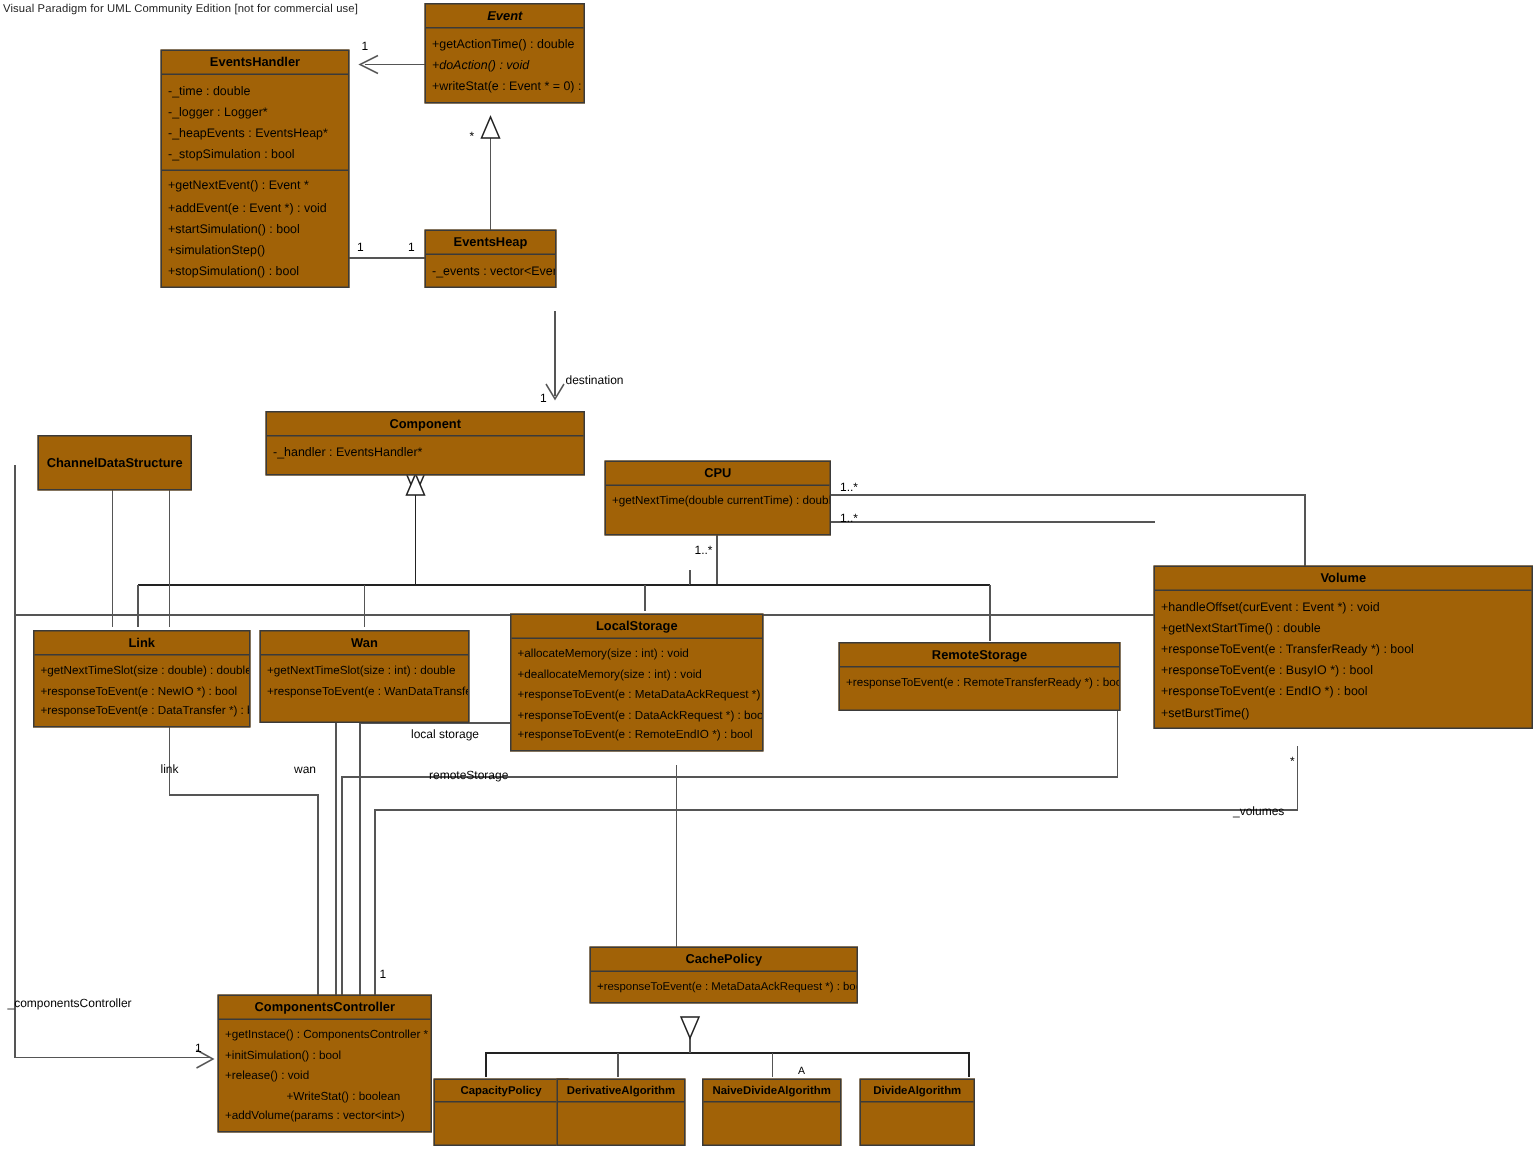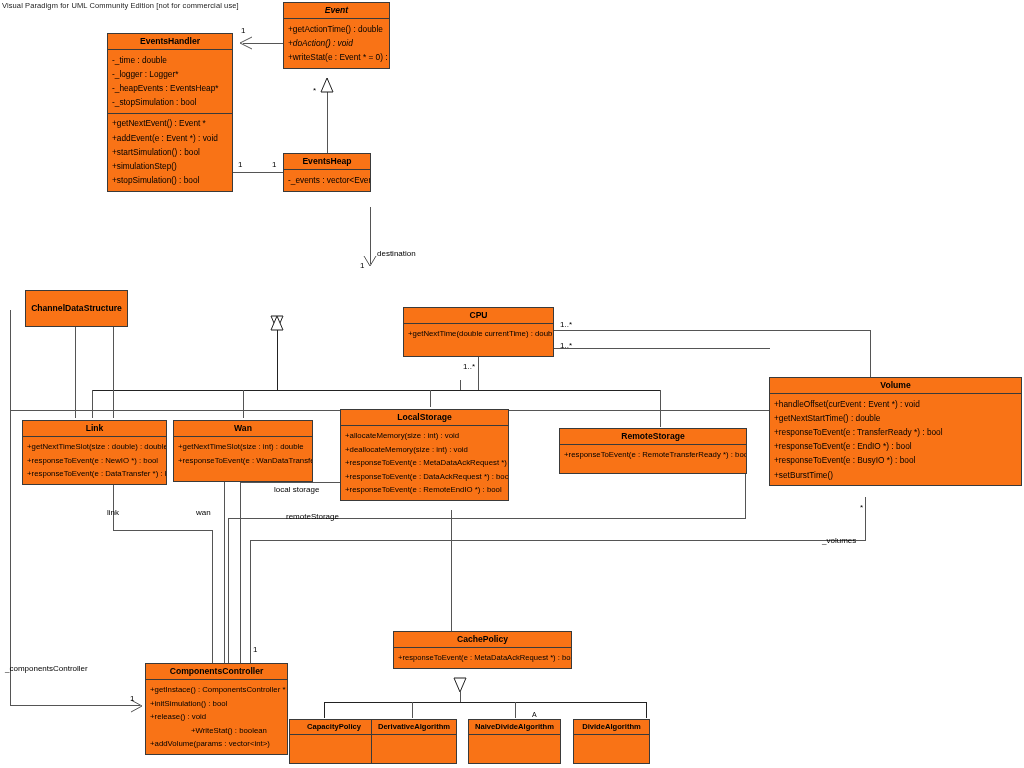--- a/index.html
+++ b/index.html
@@ -27,21 +27,21 @@
     left: 2px; top: 1px;
     font-size: 7.5px;
     color: #222;
     white-space: nowrap;
     letter-spacing: 0.1px;
   }
   
   .uml {
     position: absolute;
     box-sizing: border-box;
-    background: #f97316;
+    background: #a16207;
     border: 1px solid #3a3a3a;
     font-size: 8.3px;
     line-height: 1.1;
     z-index: 5;
   }
   .uml .hdr {
     text-align: center;
     font-weight: bold;
     padding: 3px 2px 3px 2px;
     font-size: 8.6px;
@@ -178,20 +178,26 @@
   </div>
 
   <div class="uml" style="left:283px; top:153px; width:88px;">
     <div class="hdr">EventsHeap</div>
     <div class="compartment">
       <div class="row">-_events : vector&lt;Event*&gt;</div>
     </div>
   </div>
 
 
+  <div class="uml" style="left:177px; top:274px; width:213px; height:43px;">
+    <div class="hdr">Component</div>
+    <div class="compartment">
+      <div class="row">-_handler : EventsHandler*</div>
+    </div>
+  </div>
 
   <div class="uml" style="left:25px; top:290px; width:103px; height:37px; display:flex; align-items:center; justify-content:center;">
     <div class="hdr" style="width:100%;">ChannelDataStructure</div>
   </div>
 
   <div class="uml" style="left:403px; top:307px; width:151px;">
     <div class="hdr">CPU</div>
     <div class="compartment" style="min-height:26px;">
       <div class="row" style="font-size:7.8px;">+getNextTime(double currentTime) : double</div>
     </div>
@@ -231,22 +237,22 @@
       <div class="row" style="font-size:7.8px;">+responseToEvent(e : RemoteTransferReady *) : bool</div>
     </div>
   </div>
 
   <div class="uml" style="left:769px; top:377px; width:253px;">
     <div class="hdr">Volume</div>
     <div class="compartment">
       <div class="row">+handleOffset(curEvent : Event *) : void</div>
       <div class="row">+getNextStartTime() : double</div>
       <div class="row">+responseToEvent(e : TransferReady *) : bool</div>
+      <div class="row">+responseToEvent(e : BusyIO *) : bool</div>
       <div class="row">+responseToEvent(e : EndIO *) : bool</div>
-      <div class="row">+responseToEvent(e : BusyIO *) : bool</div>
       <div class="row">+setBurstTime()</div>
     </div>
   </div>
 
   <div class="uml" style="left:145px; top:663px; width:143px;">
     <div class="hdr">ComponentsController</div>
     <div class="compartment">
       <div class="row" style="font-size:7.8px;">+getInstace() : ComponentsController *</div>
       <div class="row" style="font-size:7.8px;">+initSimulation() : bool</div>
       <div class="row" style="font-size:7.8px;">+release() : void</div>

